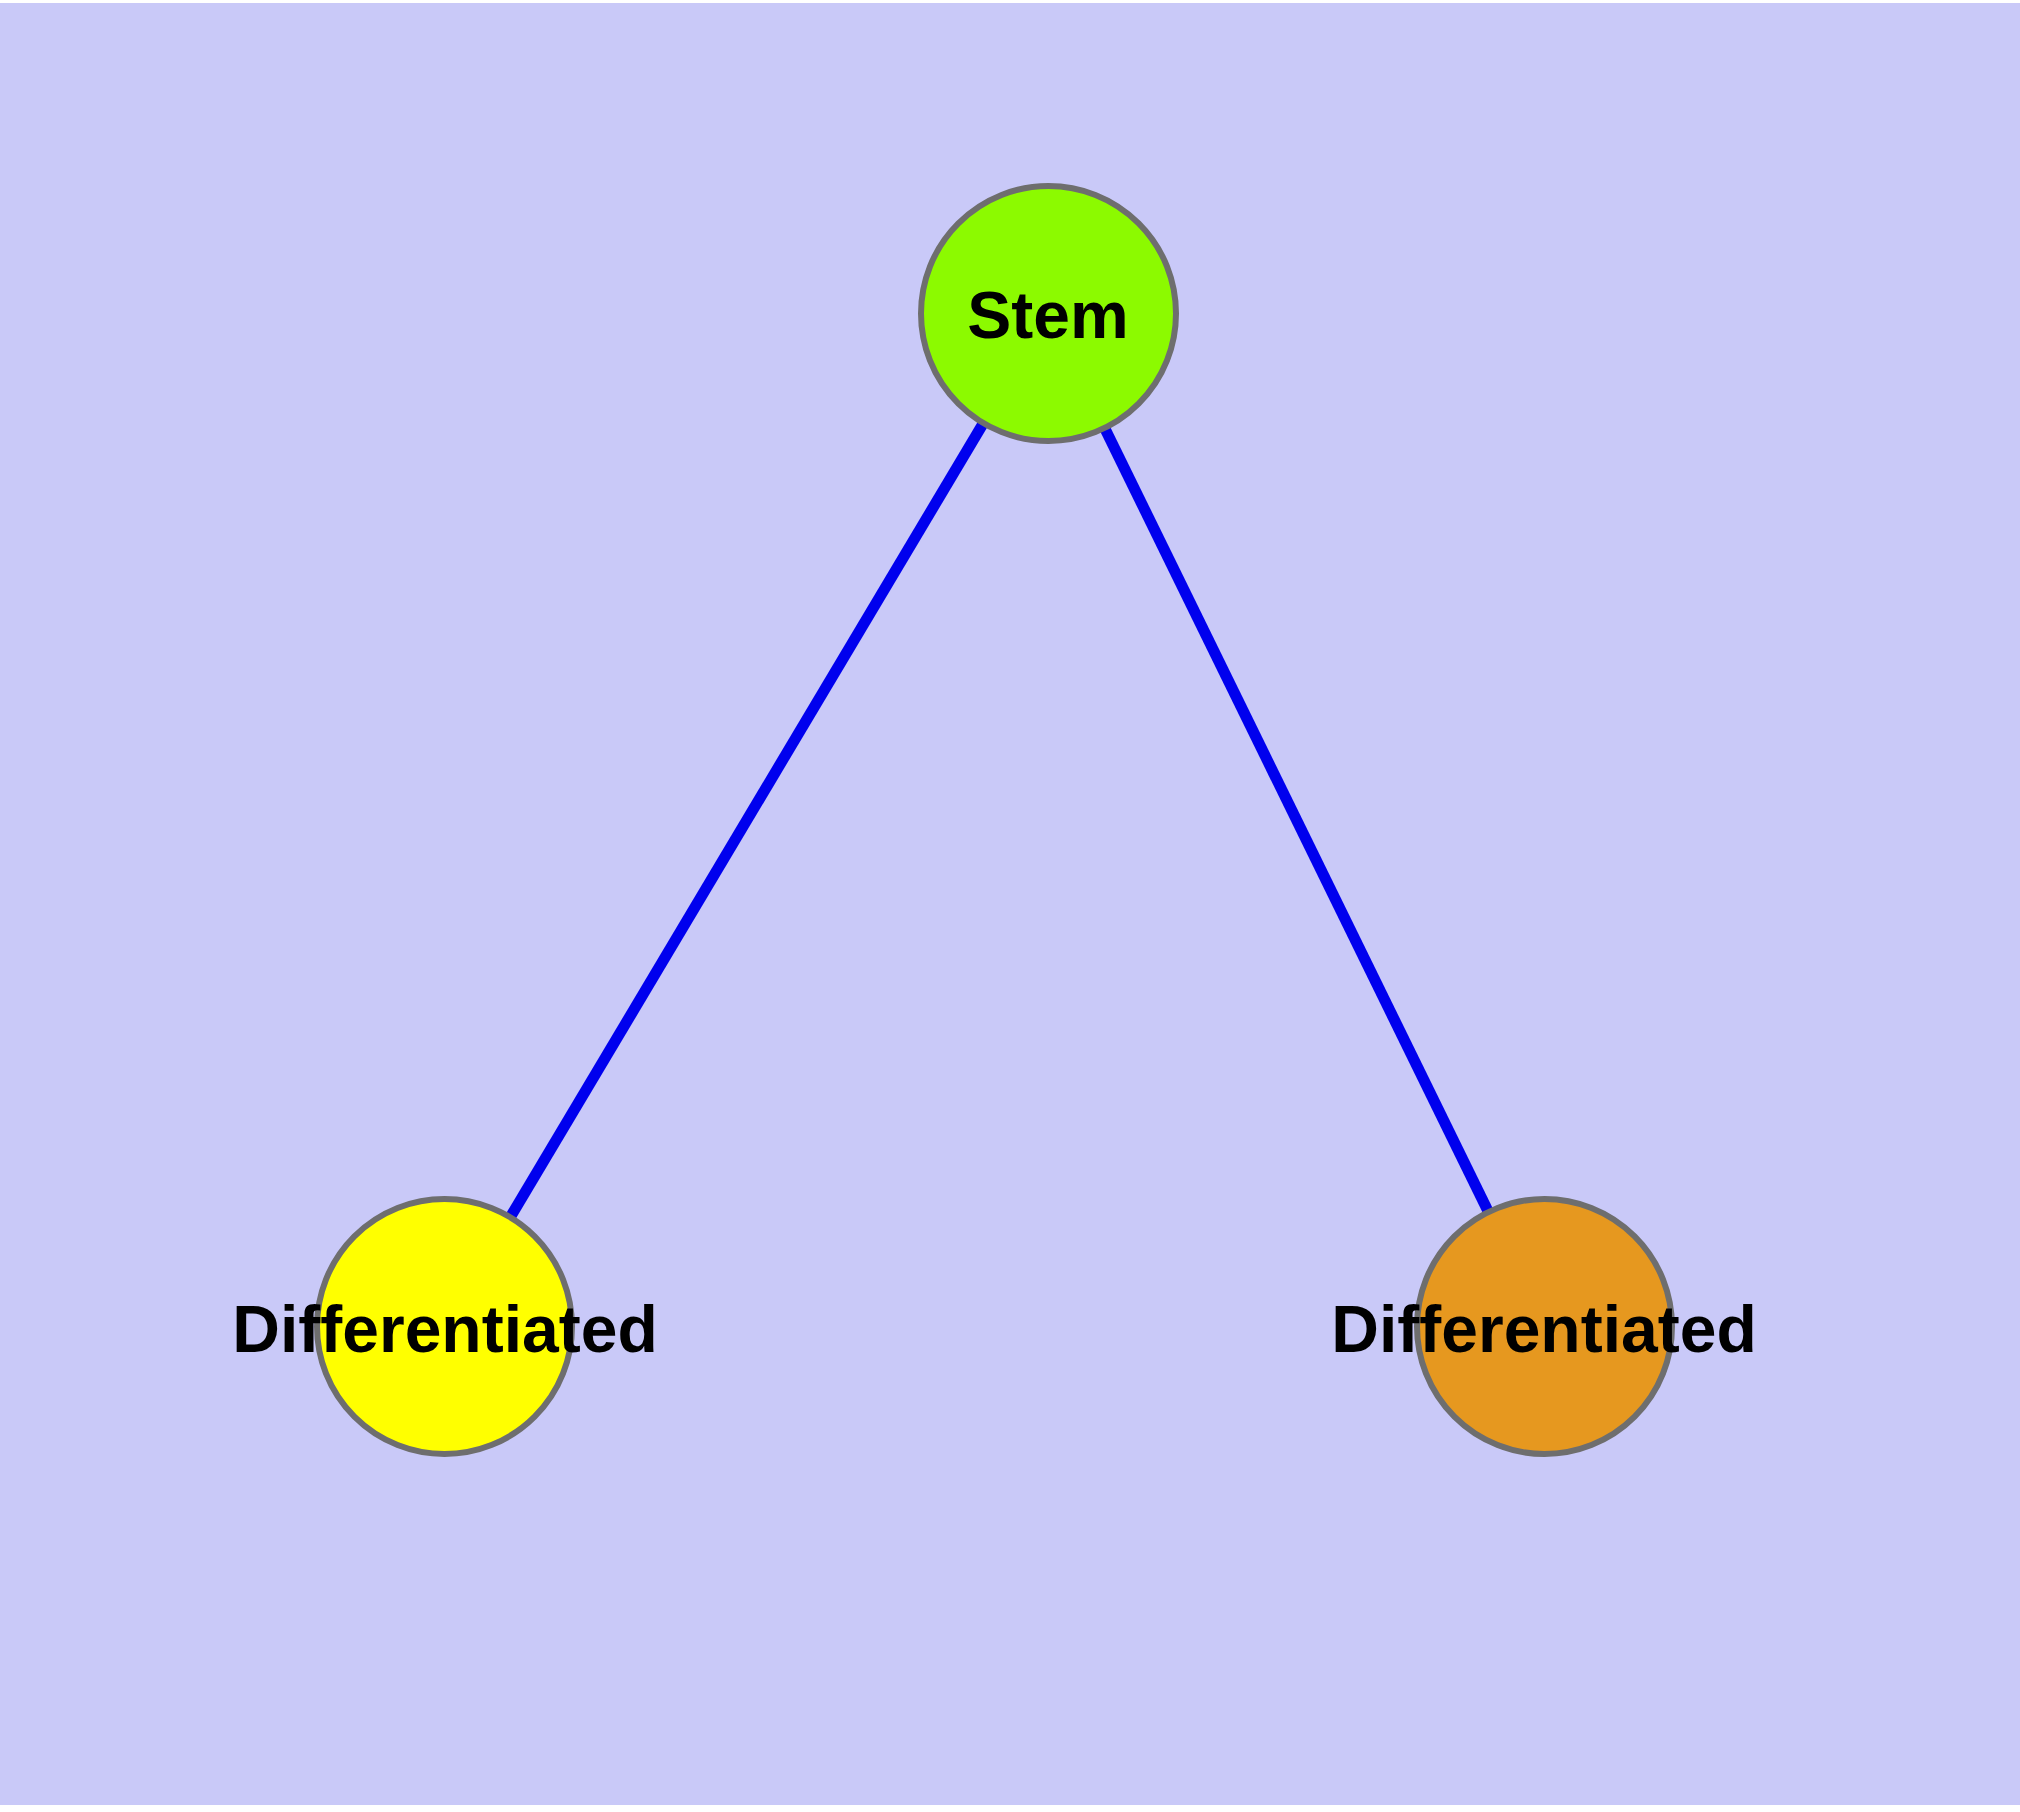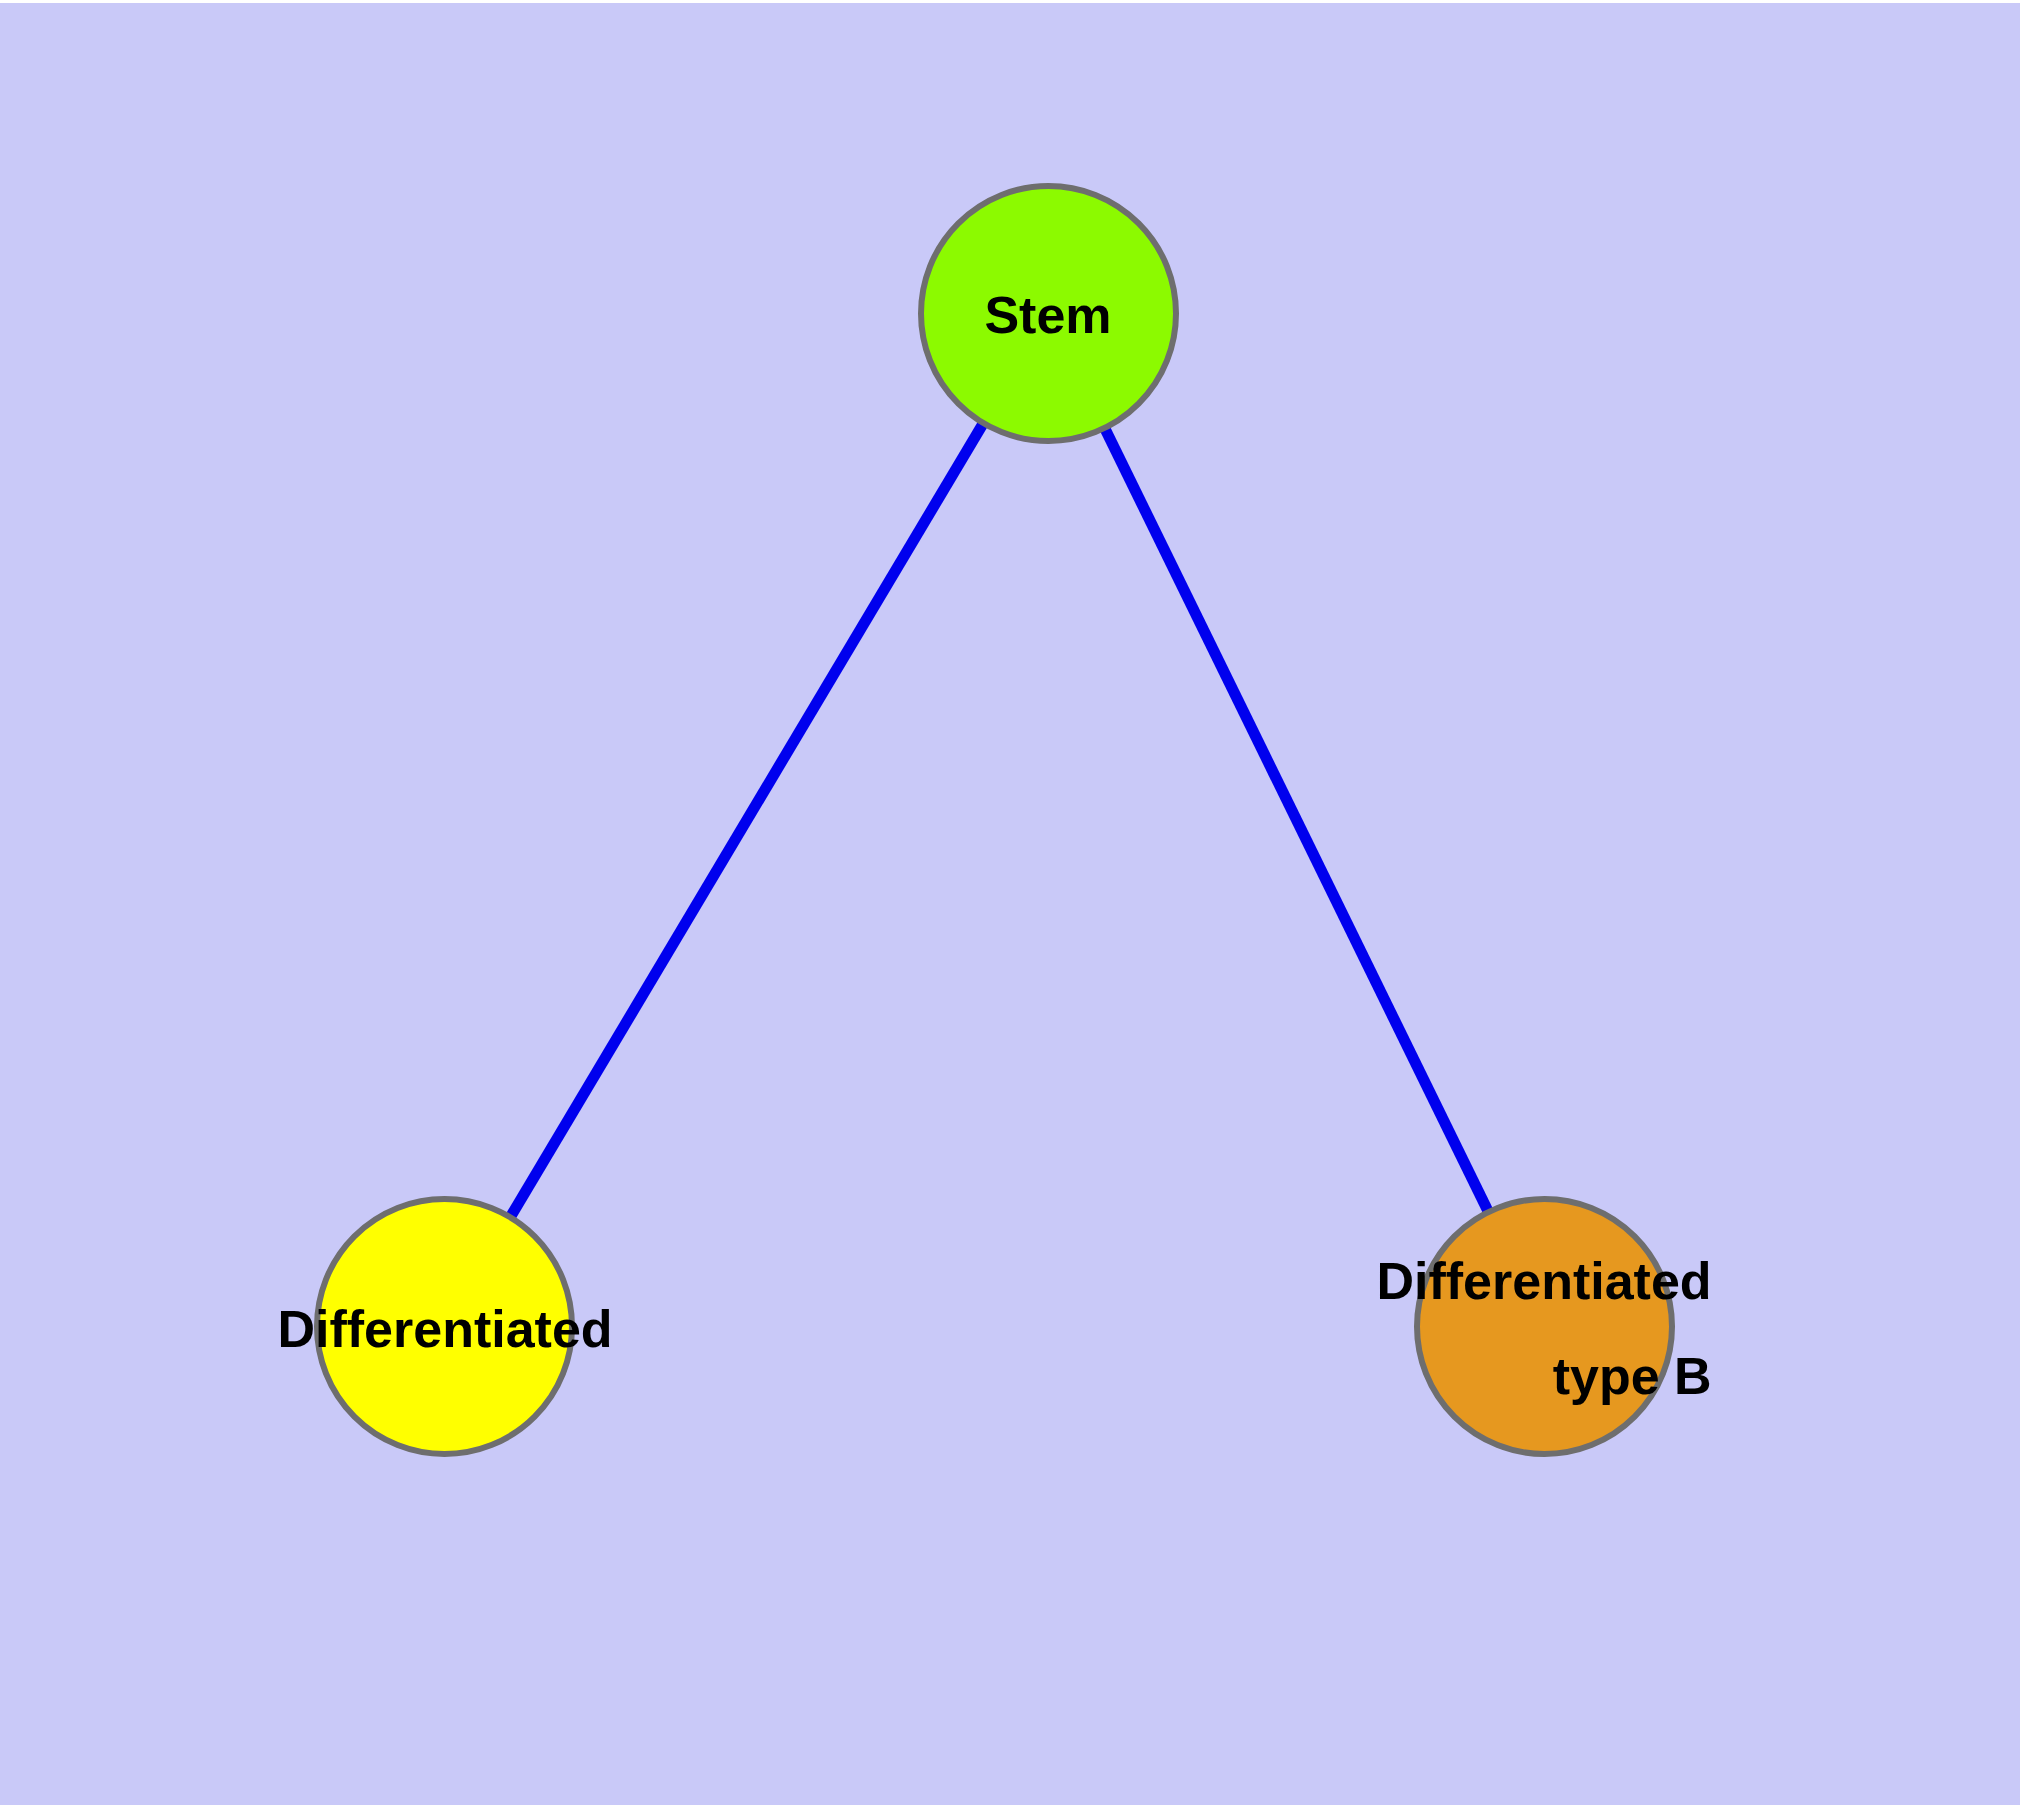--- a/index.html
+++ b/index.html
@@ -37,24 +37,24 @@
     position: absolute;
     width: 261px;
     height: 261px;
     border-radius: 50%;
     border: 6.8px solid #6e6e6e;
     box-sizing: border-box;
   }
   .node-label {
     position: absolute;
     transform: translate(-50%, -50%);
-    text-align: right;
+    text-align: left;
     color: #000000;
     font-weight: 700;
-    font-size: 52px;
+    font-size: 66px;
     line-height: 95px;
     white-space: nowrap;
   }
   .node-stem-pos      { left: 918px; top: 183px; }
   .node-type-a-pos    { left: 314px;  top: 1196px; }
   .node-type-b-pos    { left: 1414px; top: 1196px; }
   .label-stem-pos     { left: 1048px; top: 315px; }
   .label-type-a-pos   { left: 445px;  top: 1329px; }
   .label-type-b-pos   { left: 1544px; top: 1329px; }
 </style>
@@ -79,17 +79,16 @@
   <div class="node-label label-stem-pos" style="color: rgb(0, 0, 0);">
     <div>Stem</div>
   </div>
 
   <div class="node-label label-type-a-pos" style="color: rgb(0, 0, 0);">
     <div>Differentiated</div>
   </div>
 
   <div class="node-label label-type-b-pos" style="color: rgb(0, 0, 0);">
     <div>Differentiated</div>
-    <div>type B</div>
   </div>
 
 </div>
 
 
 </body></html>

